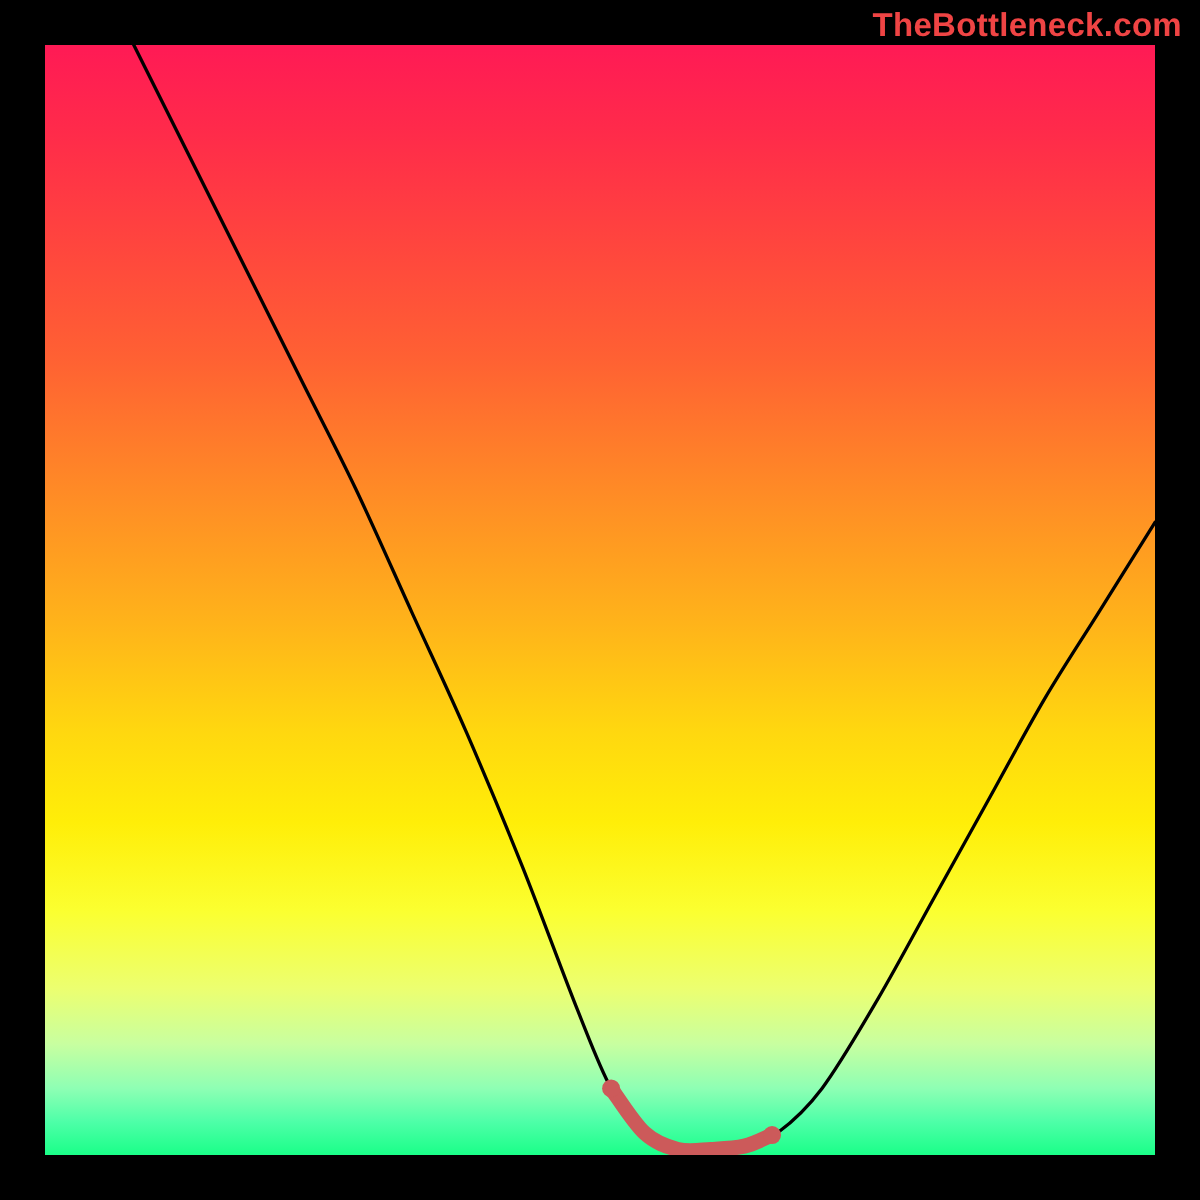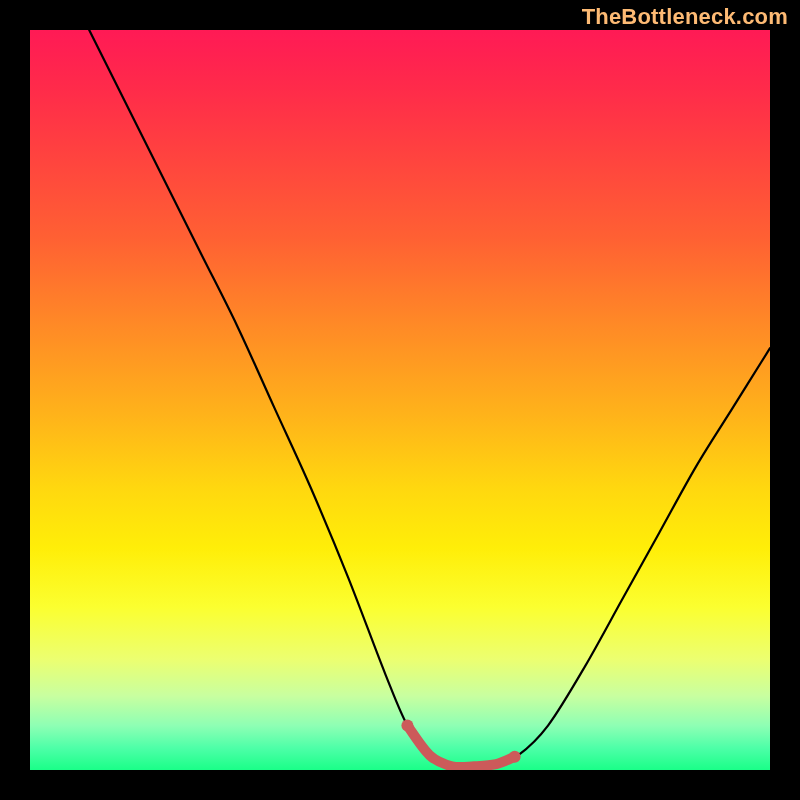--- a/index.html
+++ b/index.html
@@ -14,21 +14,21 @@
   .frame {
     position: relative;
     width: 800px;
     height: 800px;
     background: #000;
   }
   .watermark {
     position: absolute;
     top: 4px;
     right: 12px;
-    color: #fdba74;
+    color: #ef4444;
     font-size: 22px;
     font-weight: 600;
     letter-spacing: 0.2px;
     z-index: 5;
   }
   .plot-area {
     position: absolute;
     left: 30px;
     top: 30px;
     width: 740px;

